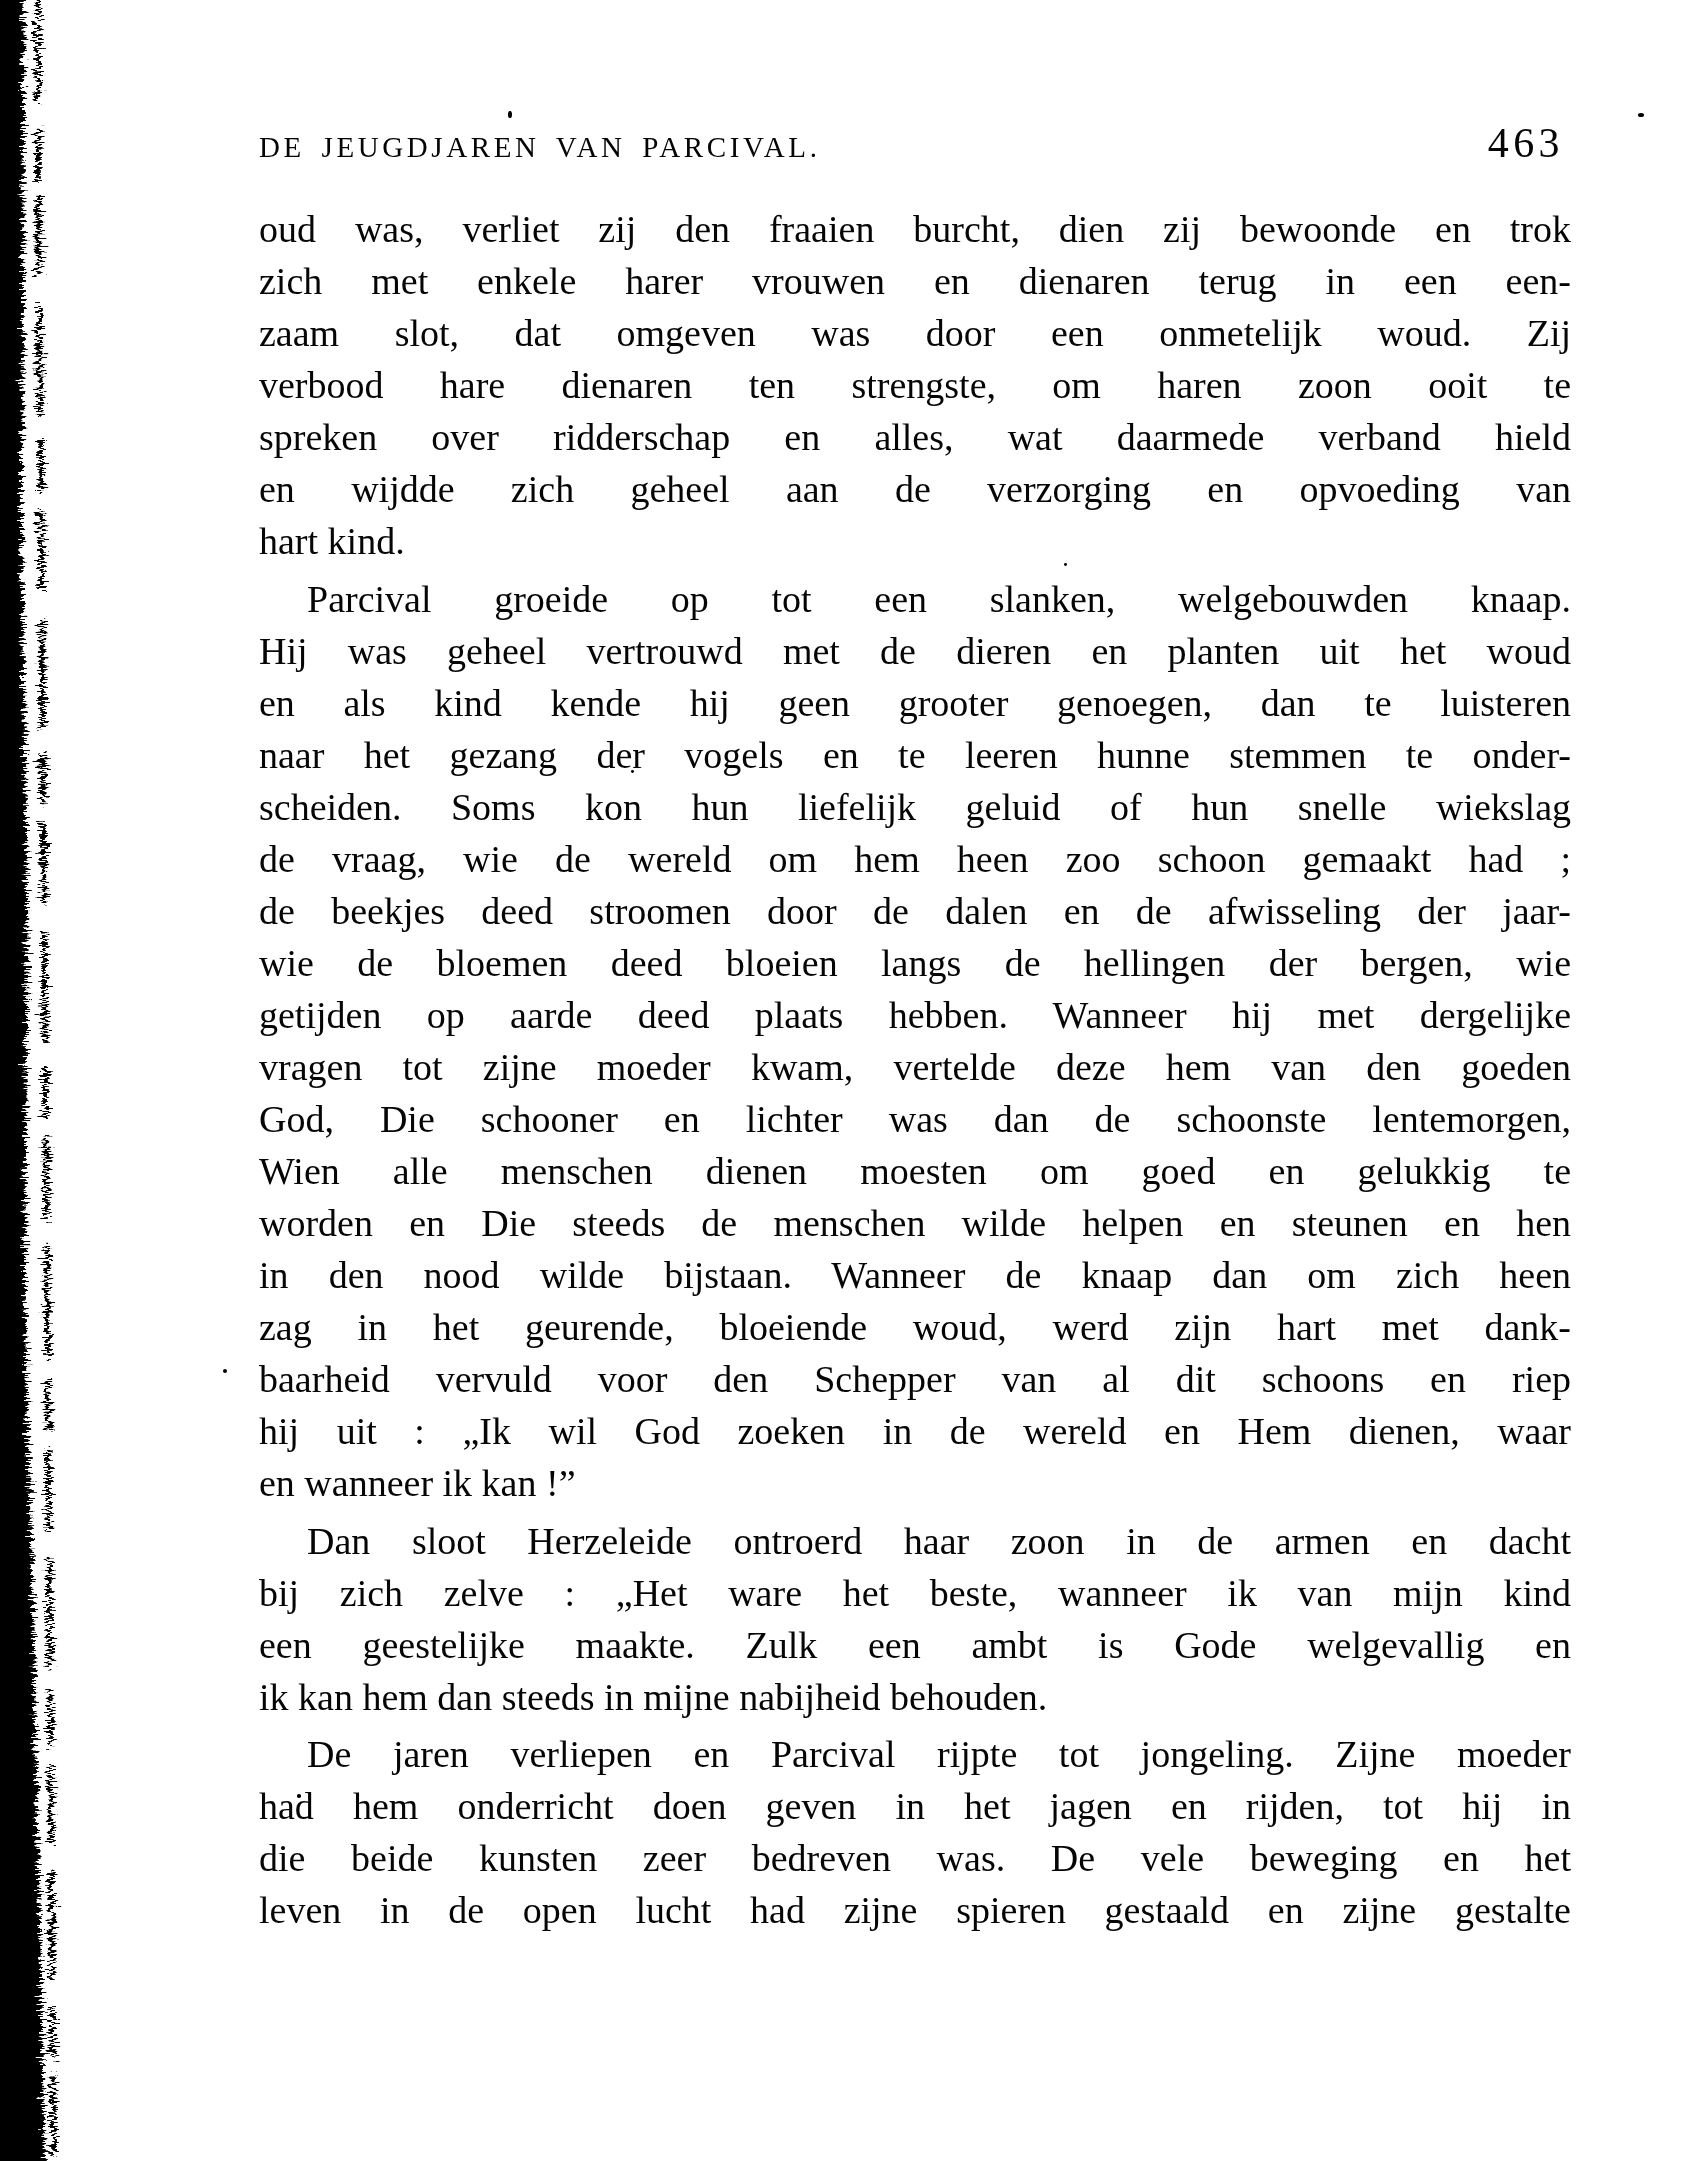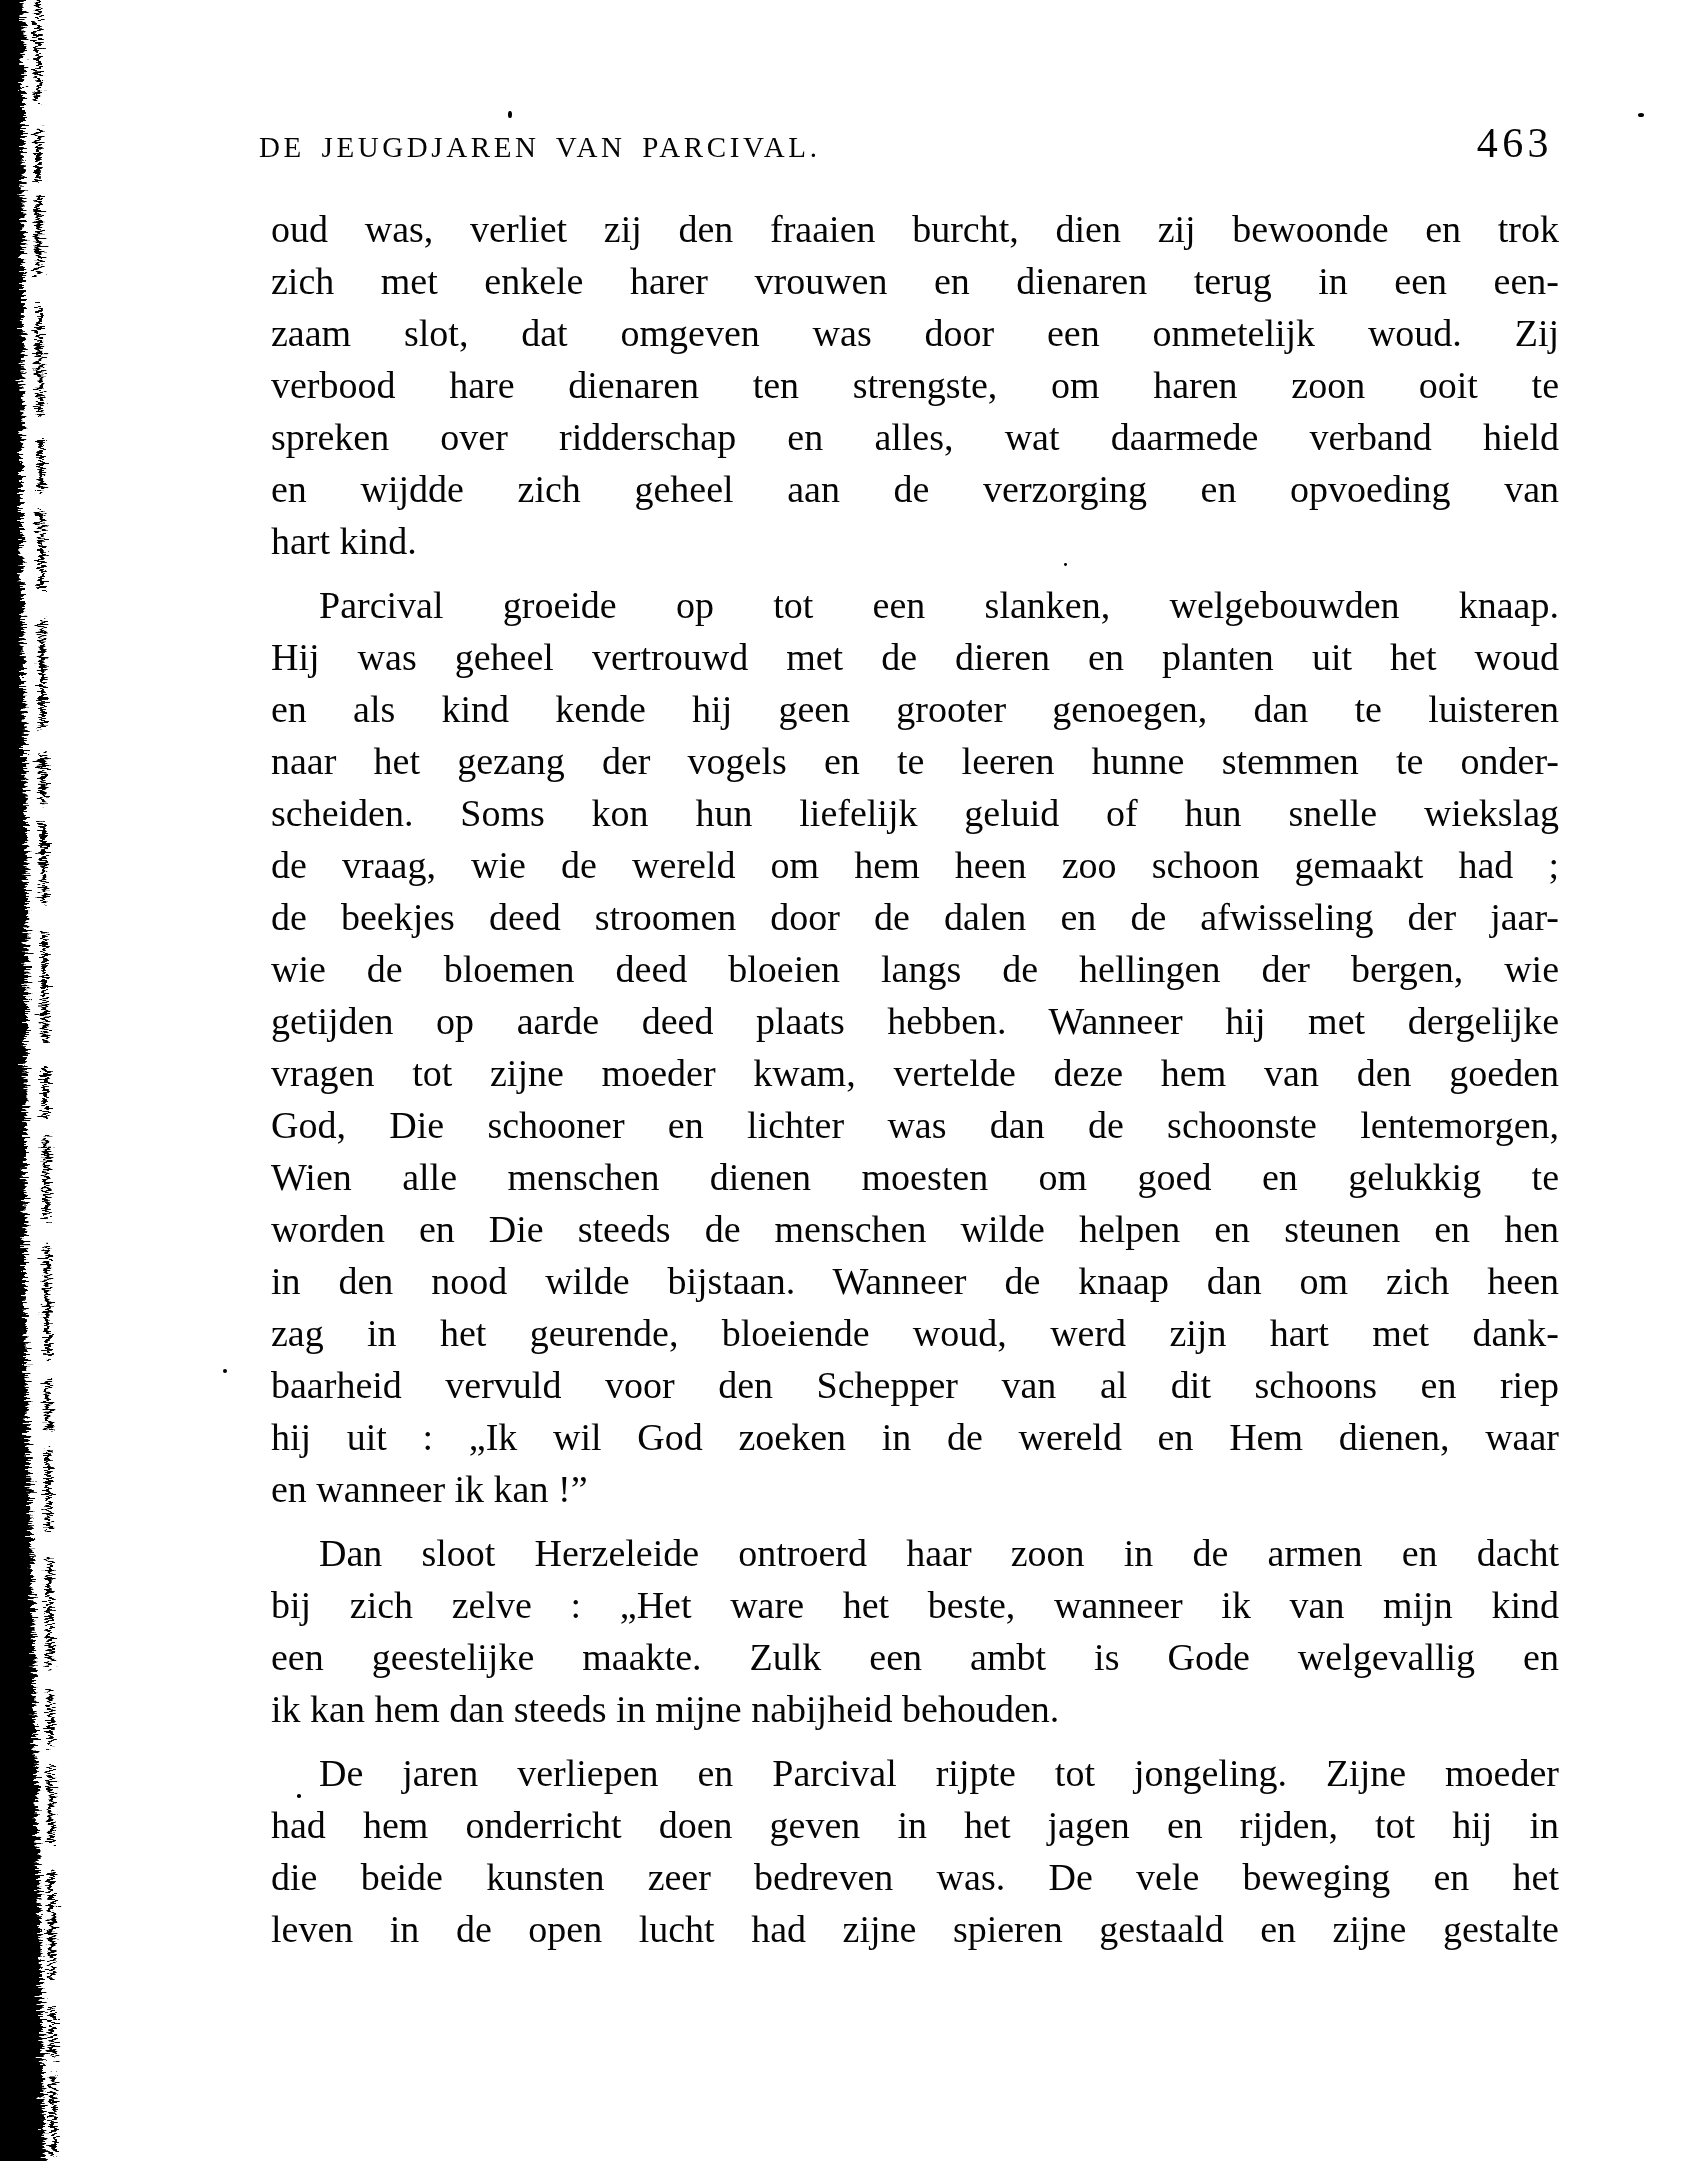--- a/index.html
+++ b/index.html
@@ -38,31 +38,31 @@
     right: 0;
     top: 8.7px;
     text-align: left;
     font-size: 29px;
     letter-spacing: 3.6px;
     word-spacing: 5.8px;
     white-space: nowrap;
   }
   .page-number {
     position: absolute;
-    right: 18px;
+    right: 7px;
     top: -2.9px;
     font-size: 42px;
     letter-spacing: 4.4px;
   }
   .bodytext {
     margin-top: 36px;
     font-size: 38px;
     line-height: 52px;
   }
-  .para { margin: 12px; }
+  .para { margin: 0; }
   .para + .para { margin-top: 5.8px; }
   .line {
     text-align: justify;
     text-align-last: justify;
     -moz-text-align-last: justify;
   }
   .line.lastline {
     text-align-last: left;
     -moz-text-align-last: left;
   }

